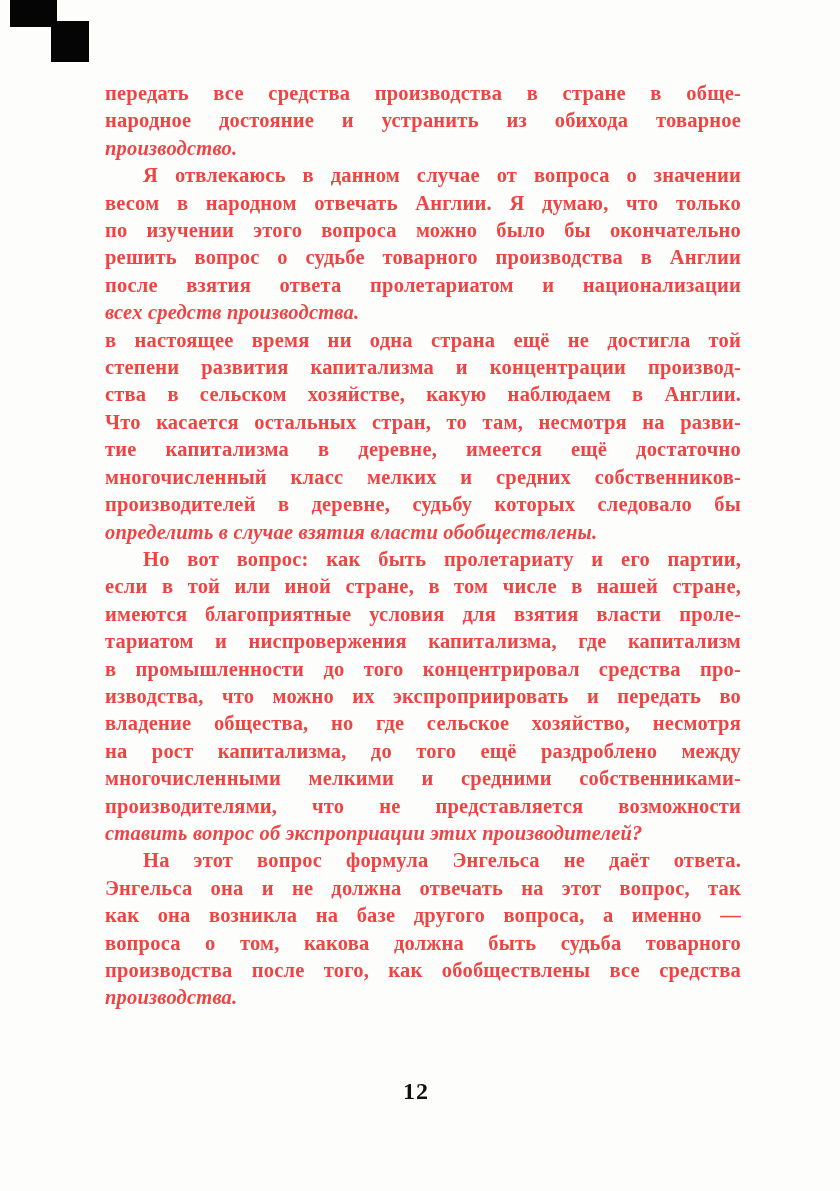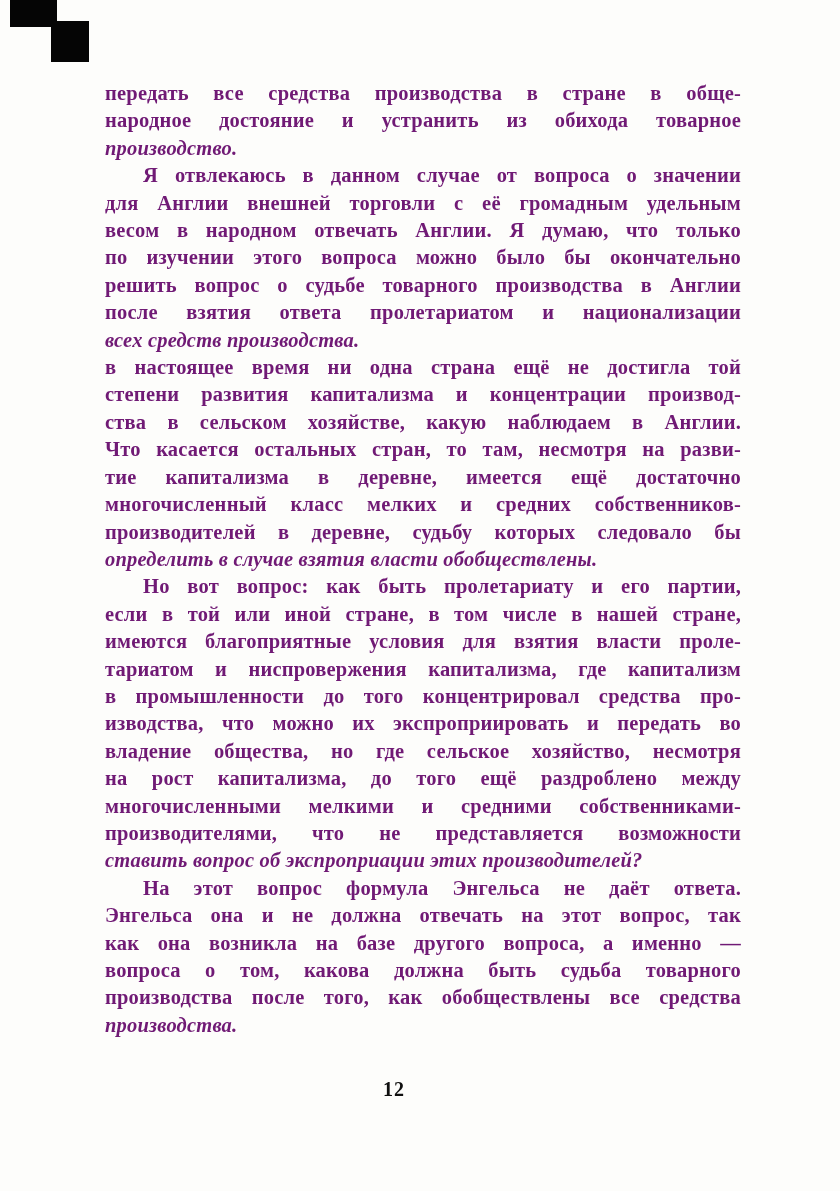--- a/index.html
+++ b/index.html
@@ -21,63 +21,62 @@
     background: #050505;
   }
   .ink-mark.a { left: 10px; top: 0;    width: 47px; height: 27px; }
   .ink-mark.b { left: 51px; top: 21px; width: 38px; height: 41px; }
 
   .text-block {
     position: absolute;
     left: 105px;
     top: 80px;
     width: 636px;
-    color: #701a75;
+    color: #ef4444;
     font-weight: 700;
     font-size: 20.5px;
     line-height: 27.4px;
     letter-spacing: 0.2px;
   }
   .line {
     text-align: justify;
     text-align-last: justify;
     white-space: normal;
   }
   .line.last {
     text-align-last: left;
     font-style: italic;
   }
   .line.indent {
     text-indent: 38px;
   }
   .page-number {
     position: absolute;
-    left: 94px;
+    left: 116px;
     top: 1078px;
     width: 600px;
     text-align: center;
     color: #0f0f0f;
     font-weight: 700;
-    font-size: 20px;
+    font-size: 24px;
     letter-spacing: 1px;
   }
 </style>
 </head>
 <body>
 
 <div class="page">
   <div class="ink-mark a"></div>
   <div class="ink-mark b"></div>
 
   <div class="text-block">
       <div class="line">передать все средства производства в стране в обще-</div>
       <div class="line">народное достояние и устранить из обихода товарное</div>
       <div class="line last">производство.</div>
       <div class="line indent">Я отвлекаюсь в данном случае от вопроса о значении</div>
-      <div class="line">для Англии внешней торговли с её громадным удельным</div>
       <div class="line">весом в народном отвечать Англии. Я думаю, что только</div>
       <div class="line">по изучении этого вопроса можно было бы окончательно</div>
       <div class="line">решить вопрос о судьбе товарного производства в Англии</div>
       <div class="line">после взятия ответа пролетариатом и национализации</div>
       <div class="line last">всех средств производства.</div>
       <div class="line">в настоящее время ни одна страна ещё не достигла той</div>
       <div class="line">степени развития капитализма и концентрации производ-</div>
       <div class="line">ства в сельском хозяйстве, какую наблюдаем в Англии.</div>
       <div class="line">Что касается остальных стран, то там, несмотря на разви-</div>
       <div class="line">тие капитализма в деревне, имеется ещё достаточно</div>

